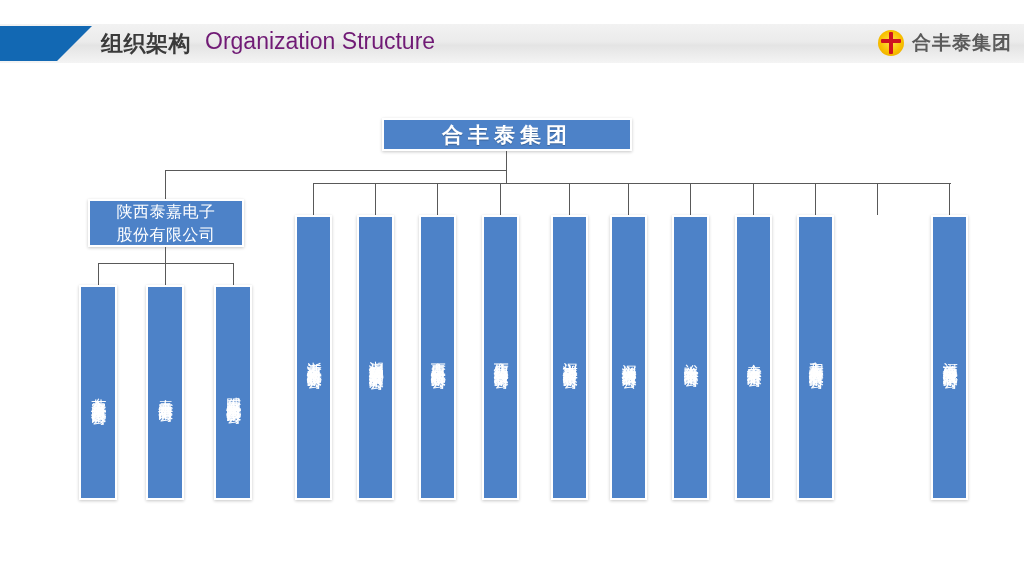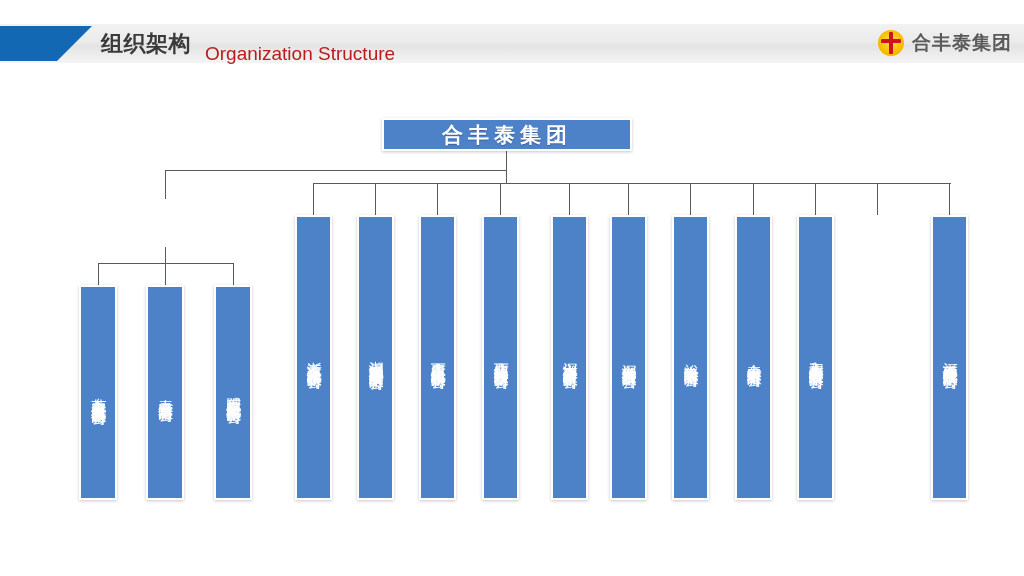--- a/index.html
+++ b/index.html
@@ -20,23 +20,23 @@
     background:#1268b3;
     clip-path:polygon(0 0, 100% 0, 62% 100%, 0 100%);
   }
   #title-zh{
     position:absolute;left:101px;top:30px;
     font-family:"DejaVu Sans","Liberation Sans",sans-serif;
     font-size:22px;font-weight:bold;color:#3a3a3a;letter-spacing:0.5px;
     line-height:28px;
   }
   #title-en{
-    position:absolute;left:205px;top:41px;
+    position:absolute;left:205px;top:28px;
     font-family:"Liberation Sans",sans-serif;
-    font-size:19px;color:#b91c1c;line-height:26px;font-weight:400;
+    font-size:23px;color:#701a75;line-height:26px;font-weight:400;
   }
   #brand{
     position:absolute;right:12px;top:28px;height:30px;
     display:flex;align-items:center;gap:8px;
   }
   #brand-mark{
     width:26px;height:26px;border-radius:50%;
     background:radial-gradient(circle at 50% 45%,#ffe14d 0%,#f8c000 55%,#e8a200 100%);
     position:relative;flex:0 0 auto;
   }
@@ -119,20 +119,24 @@
   <div class="ln v" style="left:437px;top:120px;height:32px;"></div>
   <div class="ln v" style="left:500px;top:120px;height:32px;"></div>
   <div class="ln v" style="left:569px;top:120px;height:32px;"></div>
   <div class="ln v" style="left:628px;top:120px;height:32px;"></div>
   <div class="ln v" style="left:690px;top:120px;height:32px;"></div>
   <div class="ln v" style="left:753px;top:120px;height:32px;"></div>
   <div class="ln v" style="left:815px;top:120px;height:32px;"></div>
   <div class="ln v" style="left:877px;top:120px;height:32px;"></div>
   <div class="ln v" style="left:949px;top:120px;height:32px;"></div>
 
+  <div class="node h2" style="left:88px;top:136px;width:156px;height:48px;flex-direction:column;">
+    <span>陕西泰嘉电子</span>
+    <span>股份有限公司</span>
+  </div>
 
   <div class="ln v" style="left:165px;top:184px;height:16px;"></div>
   <div class="ln h" style="left:98px;top:200px;width:136px;"></div>
   <div class="ln v" style="left:98px;top:200px;height:22px;"></div>
   <div class="ln v" style="left:165px;top:200px;height:22px;"></div>
   <div class="ln v" style="left:233px;top:200px;height:22px;"></div>
 
   <div class="node vert" style="left:79px;top:222px;width:38px;height:215px;">东莞合丰泰光电科技有限公司</div>
   <div class="node vert" style="left:146px;top:222px;width:38px;height:215px;">泰嘉香港有限公司</div>
   <div class="node vert" style="left:214px;top:222px;width:38px;height:215px;">咸阳泰嘉光电科技有限公司</div>

